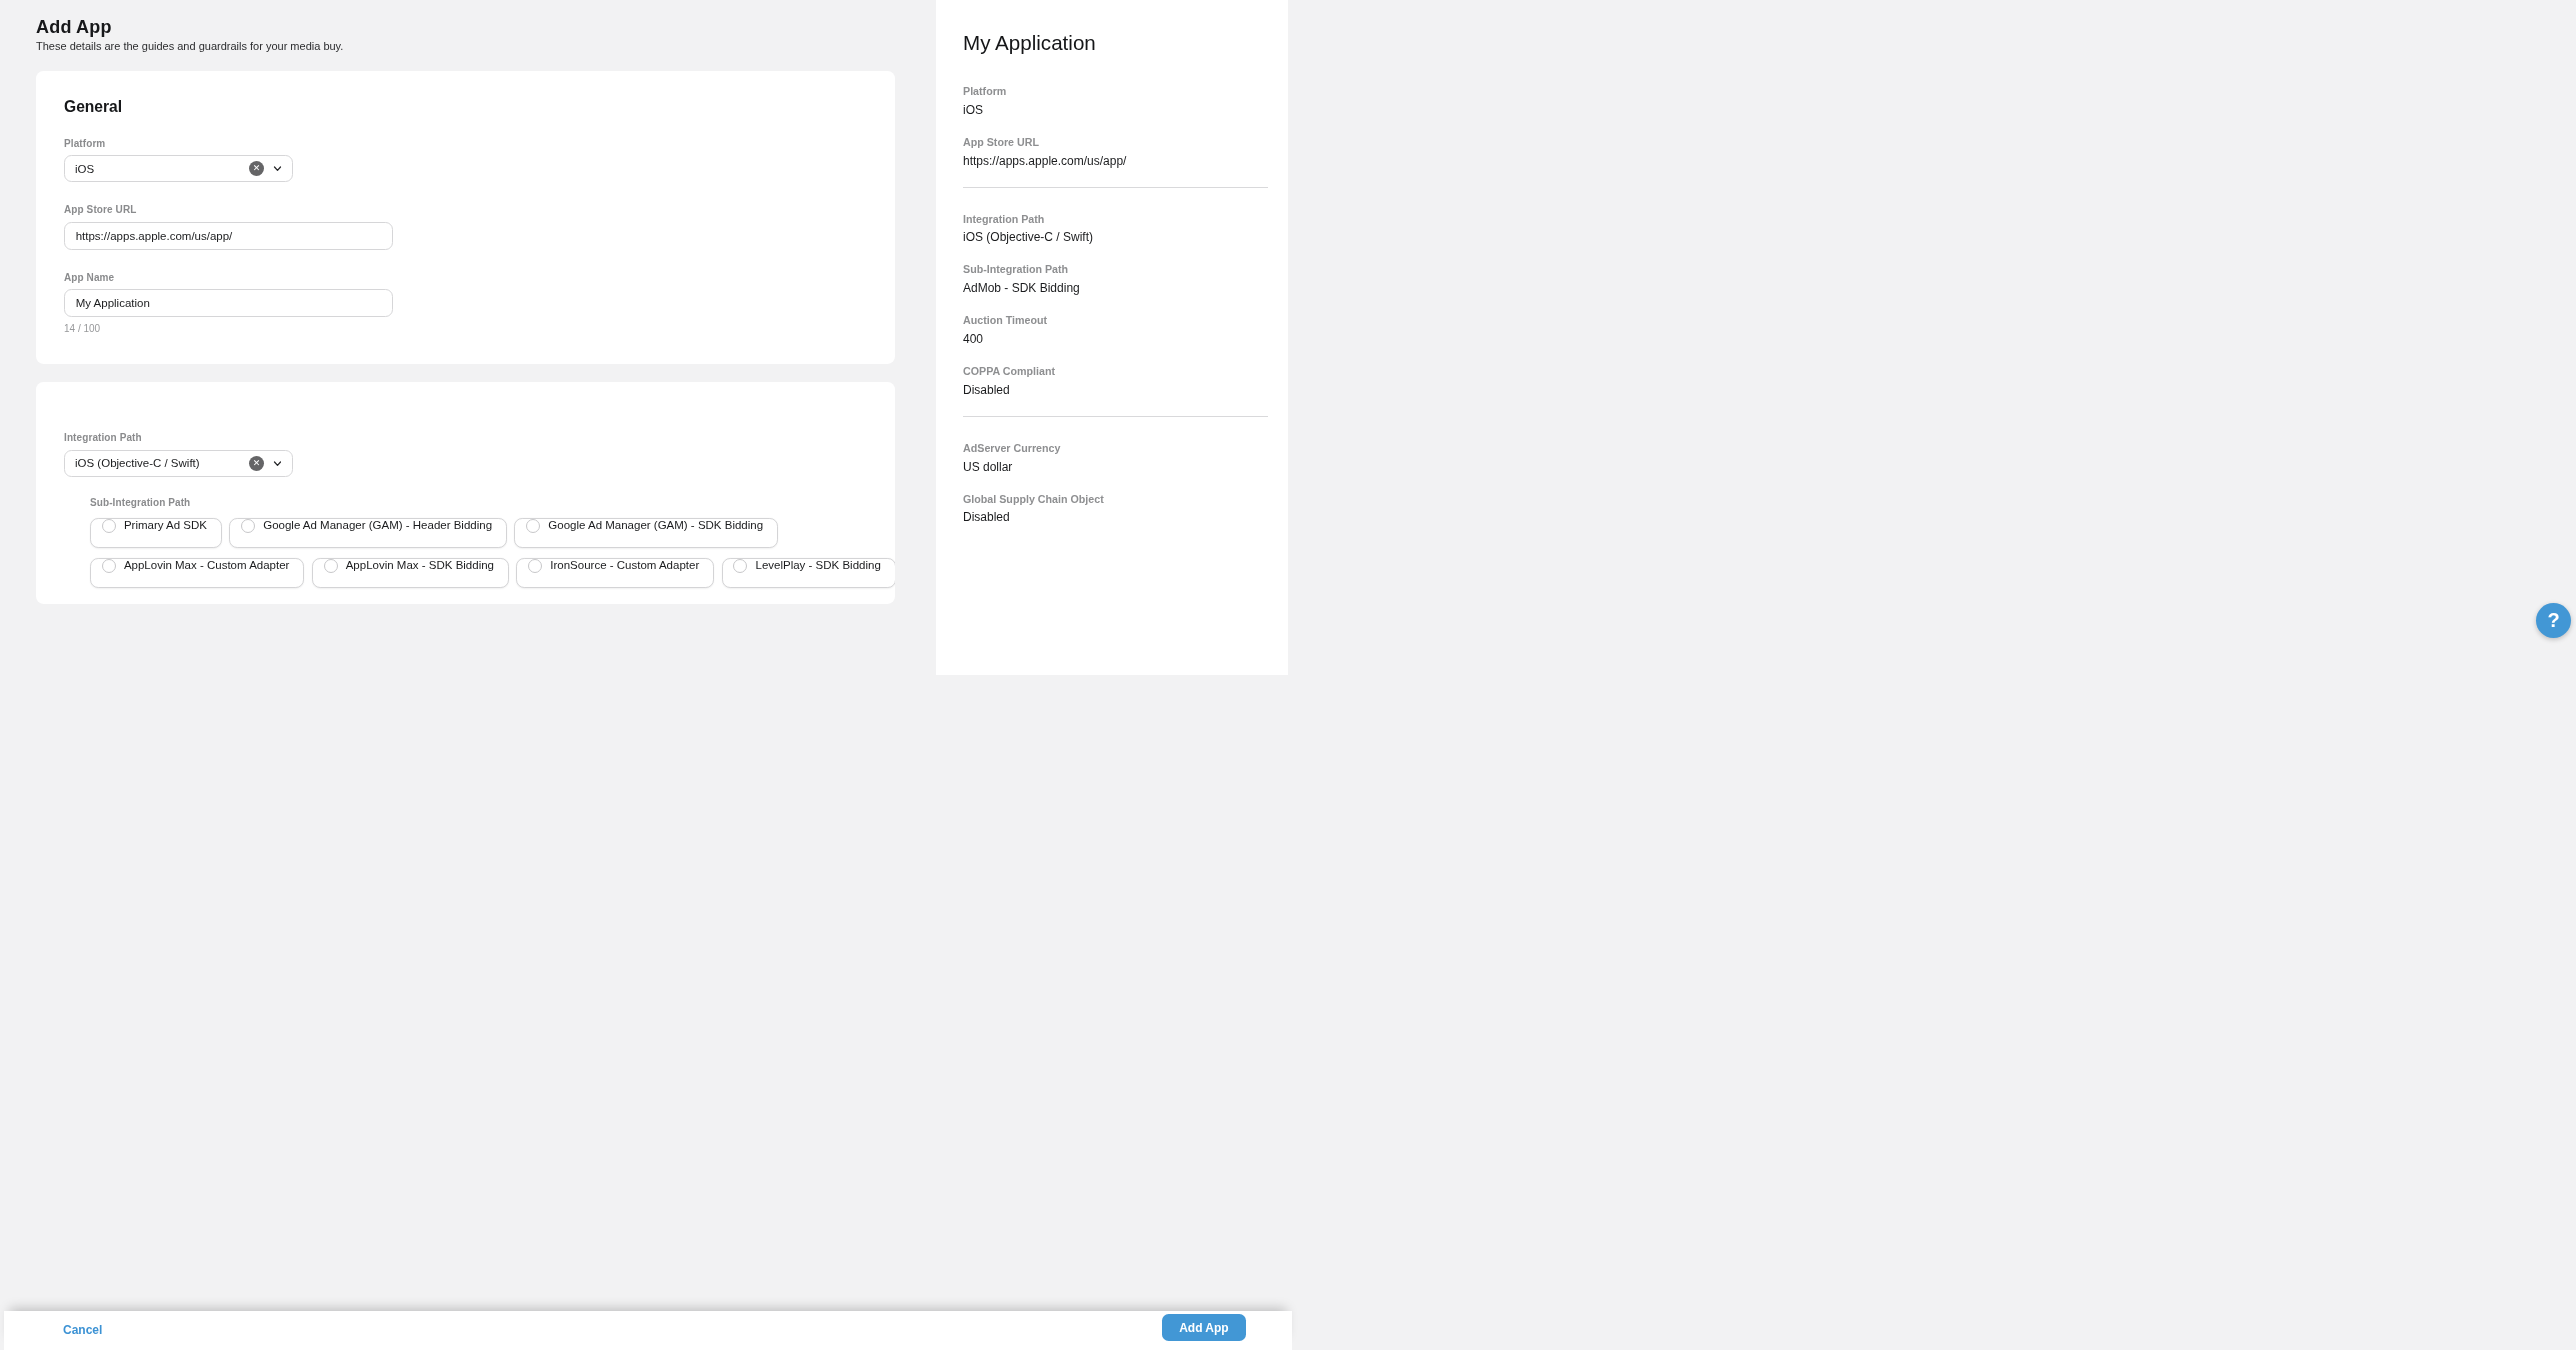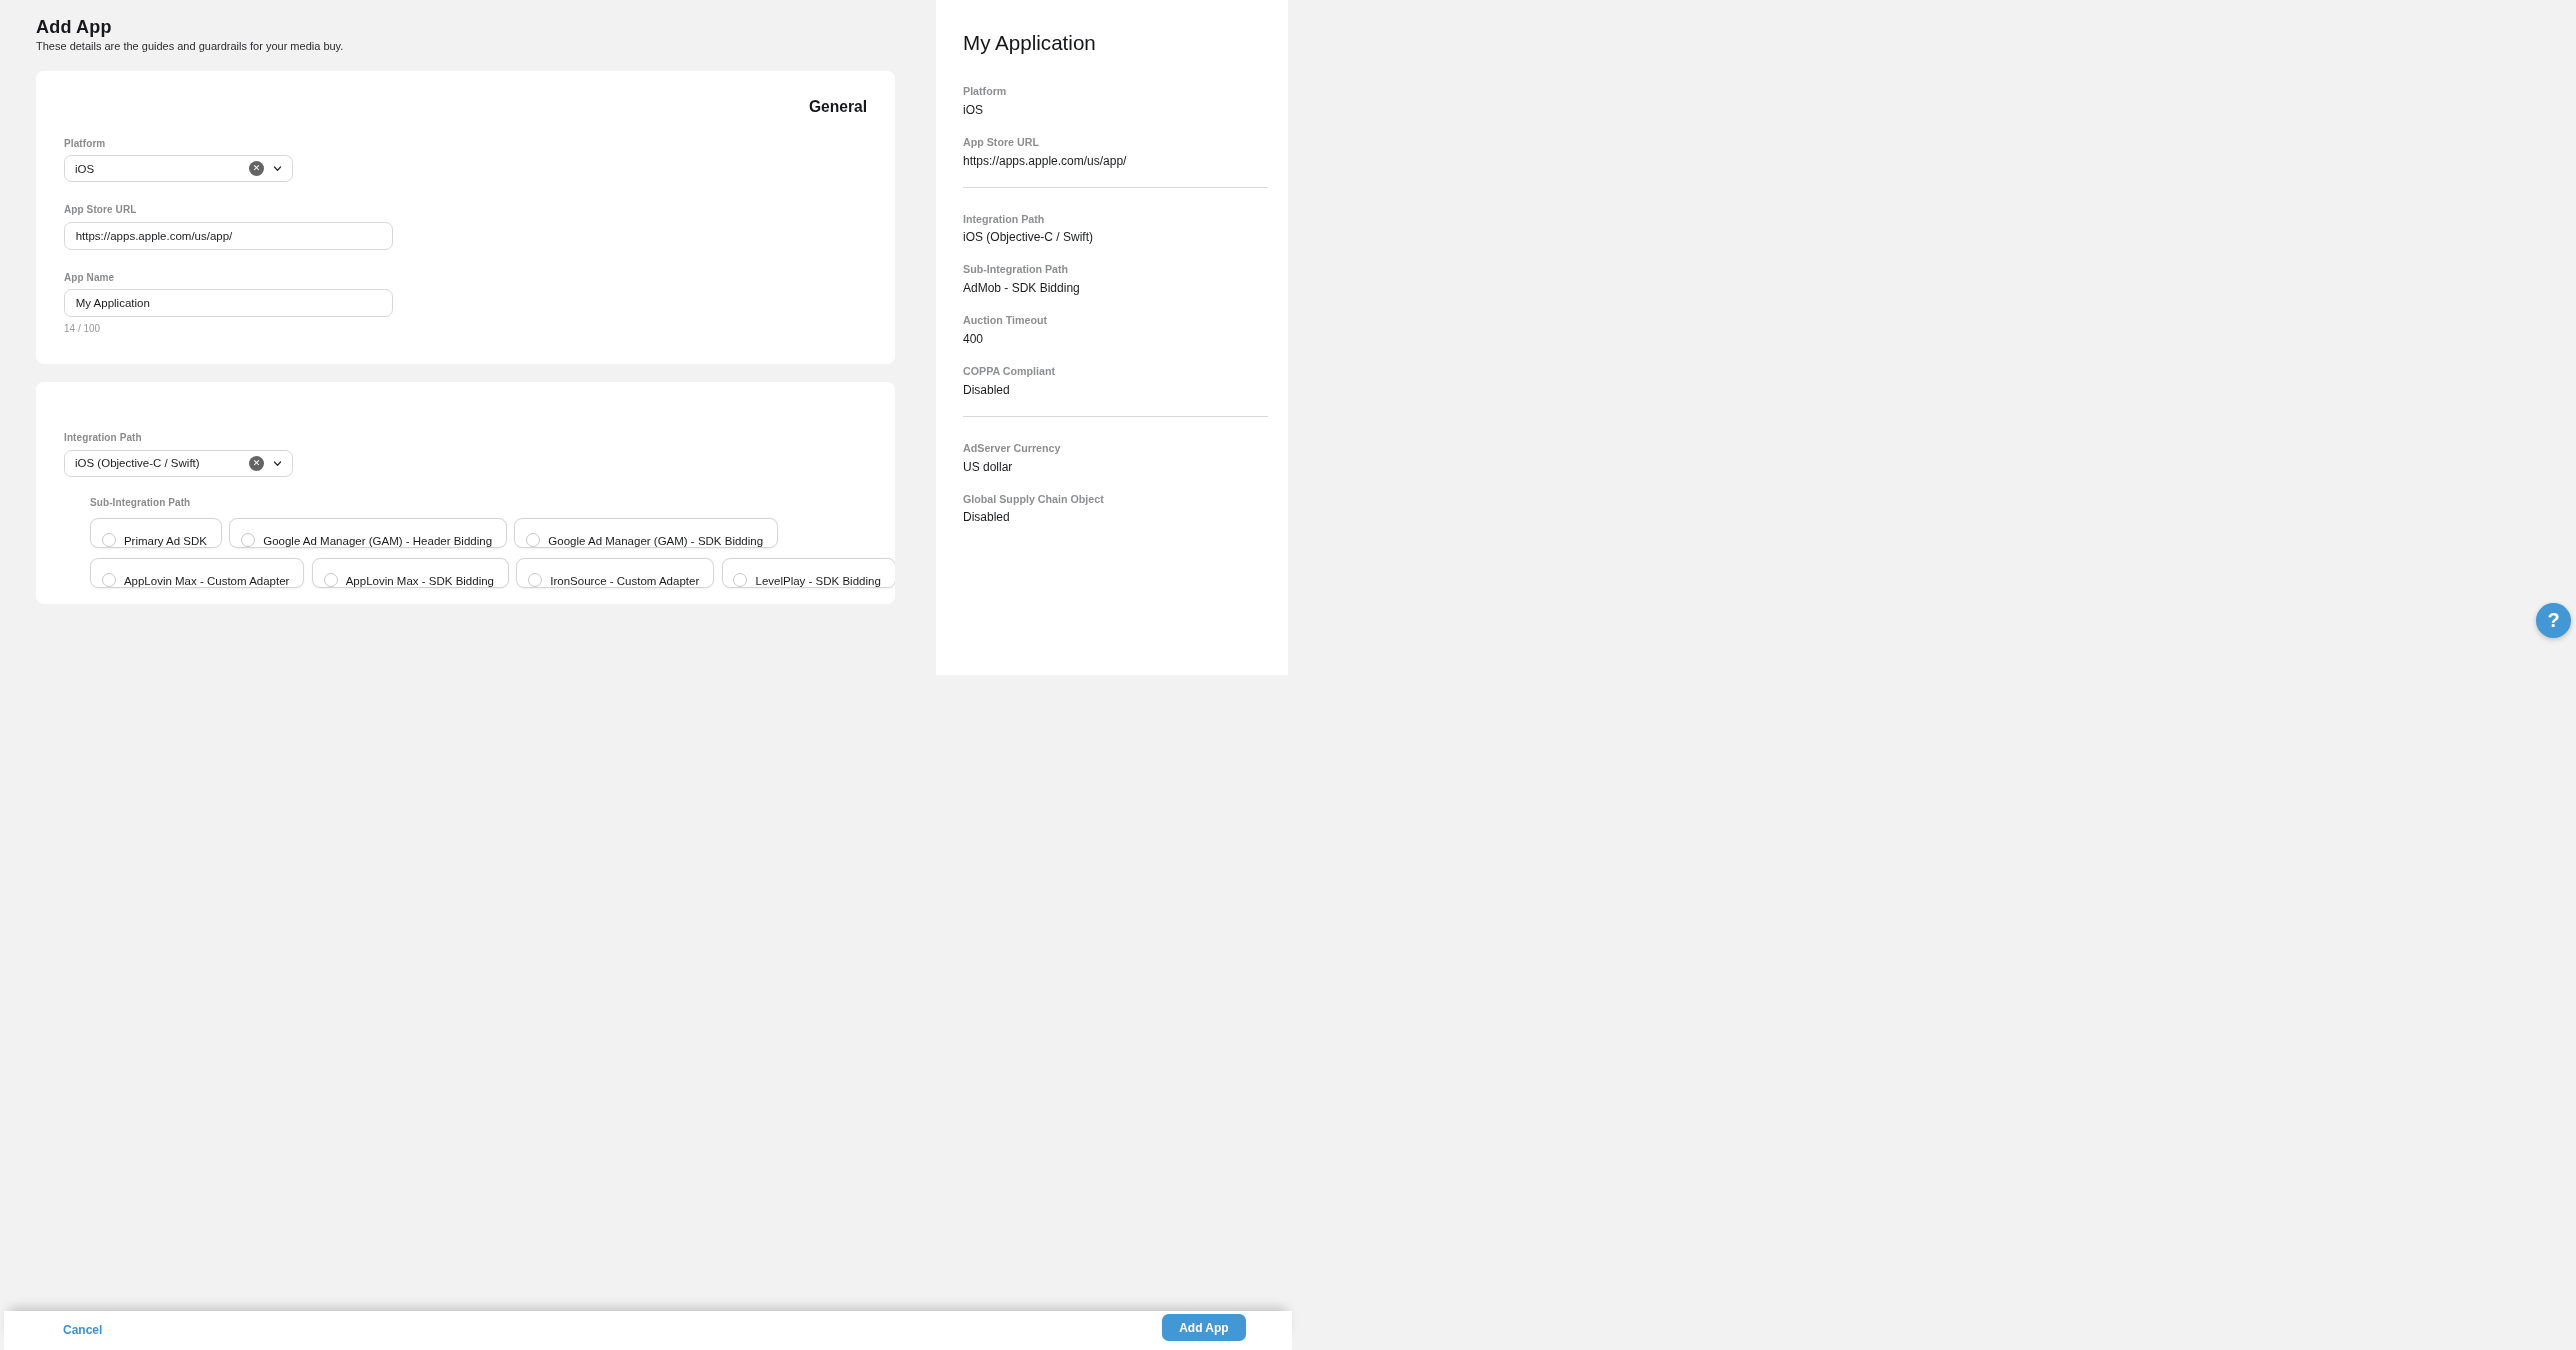--- a/index.html
+++ b/index.html
@@ -17,21 +17,21 @@
 
   
   .page-header { padding:16.5px 0 0 36px; }
   .page-title { font-size:18px; font-weight:700; color:#17181a; letter-spacing:0.2px; }
   .page-subtitle { margin-top:2px; font-size:11px; color:#2c2d2f; }
 
   
   .card { background:#ffffff; border-radius:7.4px; width:859px; margin:0 0 0 36px; }
   .card-general { margin-top:19px; padding:27px 28px 30px 28px; }
   .card-config  { margin-top:18px; padding:28px 28px 0 28px; height:222px; overflow:hidden; }
-  .card h2 { font-size:15.6px; font-weight:700; color:#17181a;text-align:right; }
+  .card h2 { font-size:15.6px; font-weight:700; color:#17181a; }
 
   .field { margin-top:22px; }
   .field-label { display:block; font-size:10px; font-weight:700; color:#8a8b8d;
     margin-bottom:6.6px; letter-spacing:0.1px; }
 
   
   .select { width:229px; height:27px; border:0.8px solid #d6d6d8; border-radius:7.4px;
     background:#fff; display:flex; align-items:center; padding:0 10px; cursor:pointer; }
   .select-value { flex:1; font-size:11.5px; color:#1b1c1e; white-space:nowrap; }
   .clear-btn { width:15px; height:15px; border-radius:50%; background:#656567;
@@ -44,21 +44,21 @@
   .text-input { width:329px; height:28px; border:0.8px solid #d6d6d8; border-radius:7.4px;
     background:#fff; font-size:11.5px; color:#1b1c1e; padding:0 10.7px;
     font-family:"Liberation Sans", sans-serif; outline:none; }
   .char-counter { width:329px; text-align:left; font-size:10px; color:#98999b;
     margin-top:5.8px; }
 
   
   .sub-group { margin:20.6px 0 0 26px; }
   .chip-rows { margin-top:7.4px; }
   .chip-row { display:flex; gap:7.4px; margin-top:10px; }
-  .chip { display:flex; align-items:flex-end; gap:8.2px; height:30px;
+  .chip { display:flex; align-items:flex-start; gap:8.2px; height:30px;
     background:#fff; border:0.8px solid #d4d4d6; border-radius:8.2px;
     padding:0 14px 0 10.7px; cursor:pointer;
     box-shadow:0 0.8px 1.6px rgba(0,0,0,0.06); }
   .radio { width:14px; height:14px; border-radius:50%; border:1.2px solid #c7c7c9;
     background:#fff; flex:0 0 auto; }
   .chip-label { font-size:11.5px; color:#1b1c1e; white-space:nowrap; }
 
   
   .summary-title { font-size:20.6px; font-weight:400; color:#151618; margin-bottom:30px; }
   .summary-item { margin-bottom:19px; }

